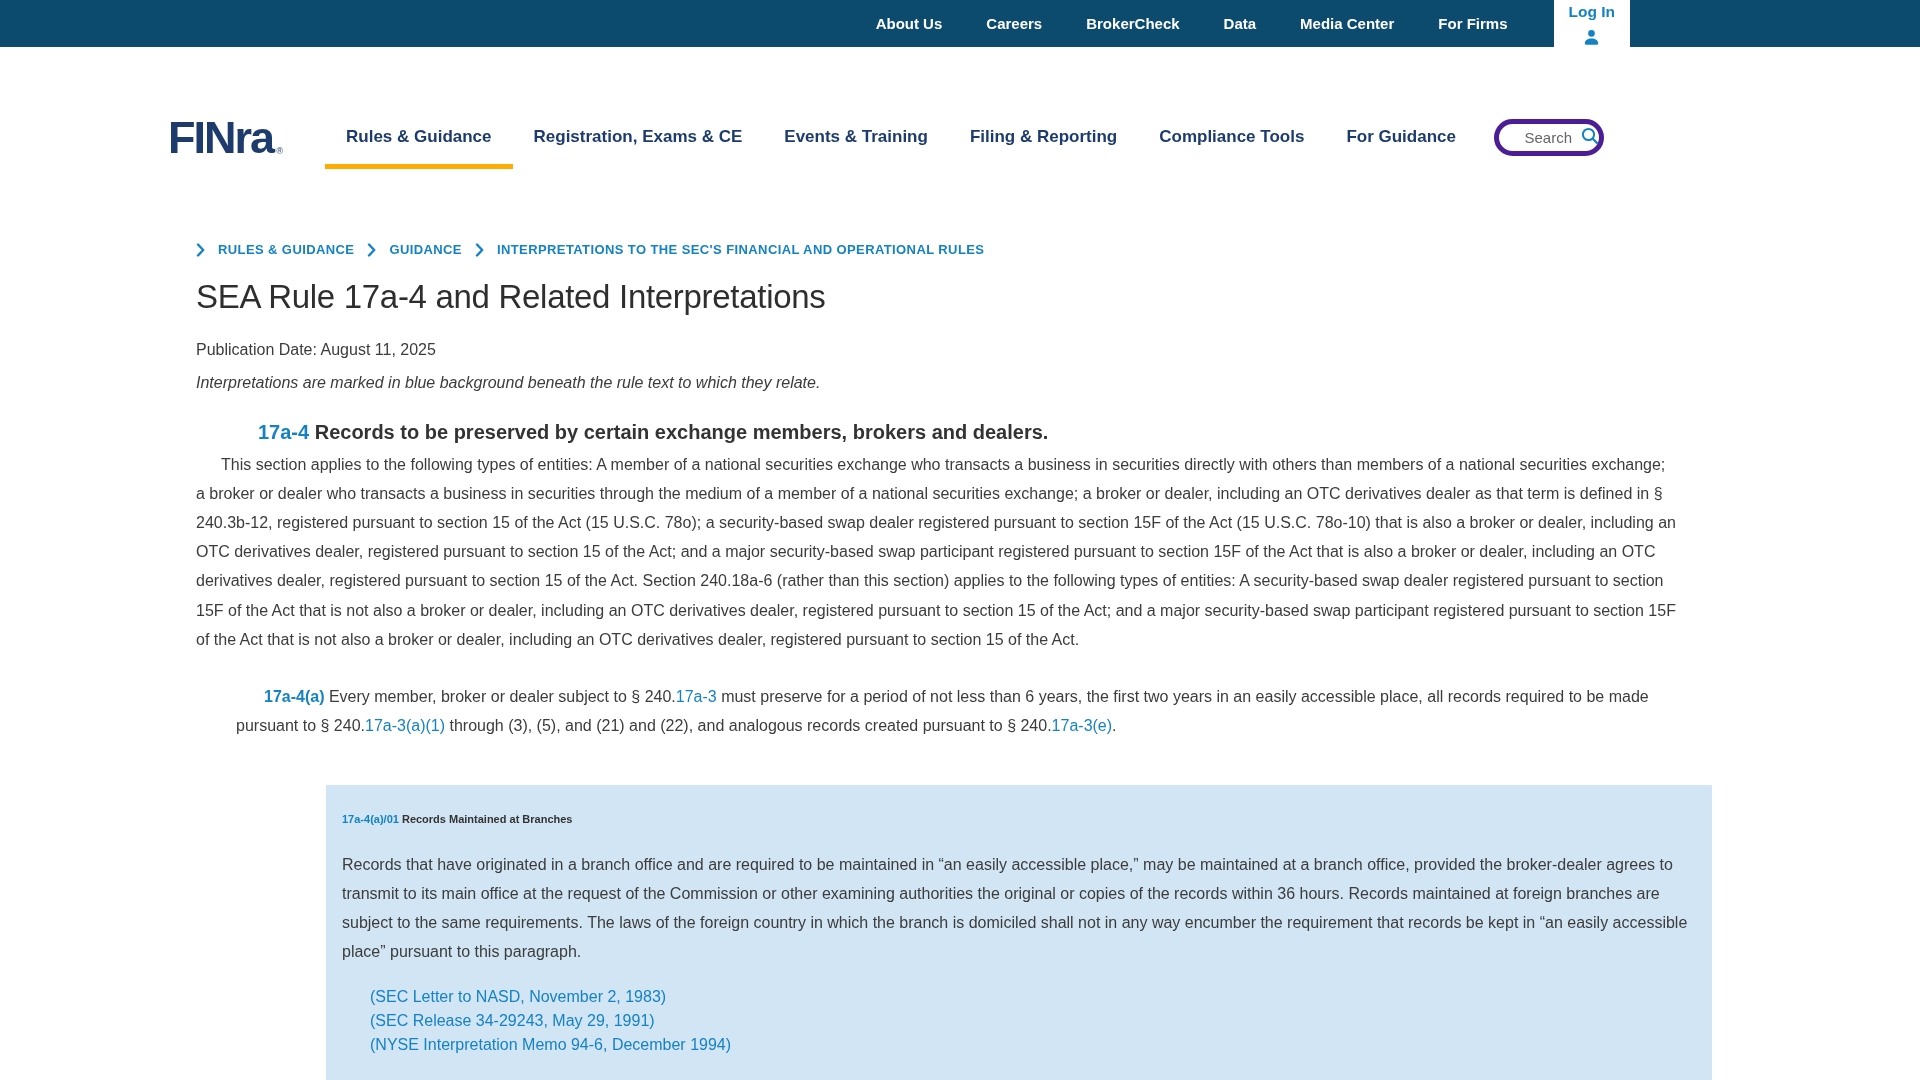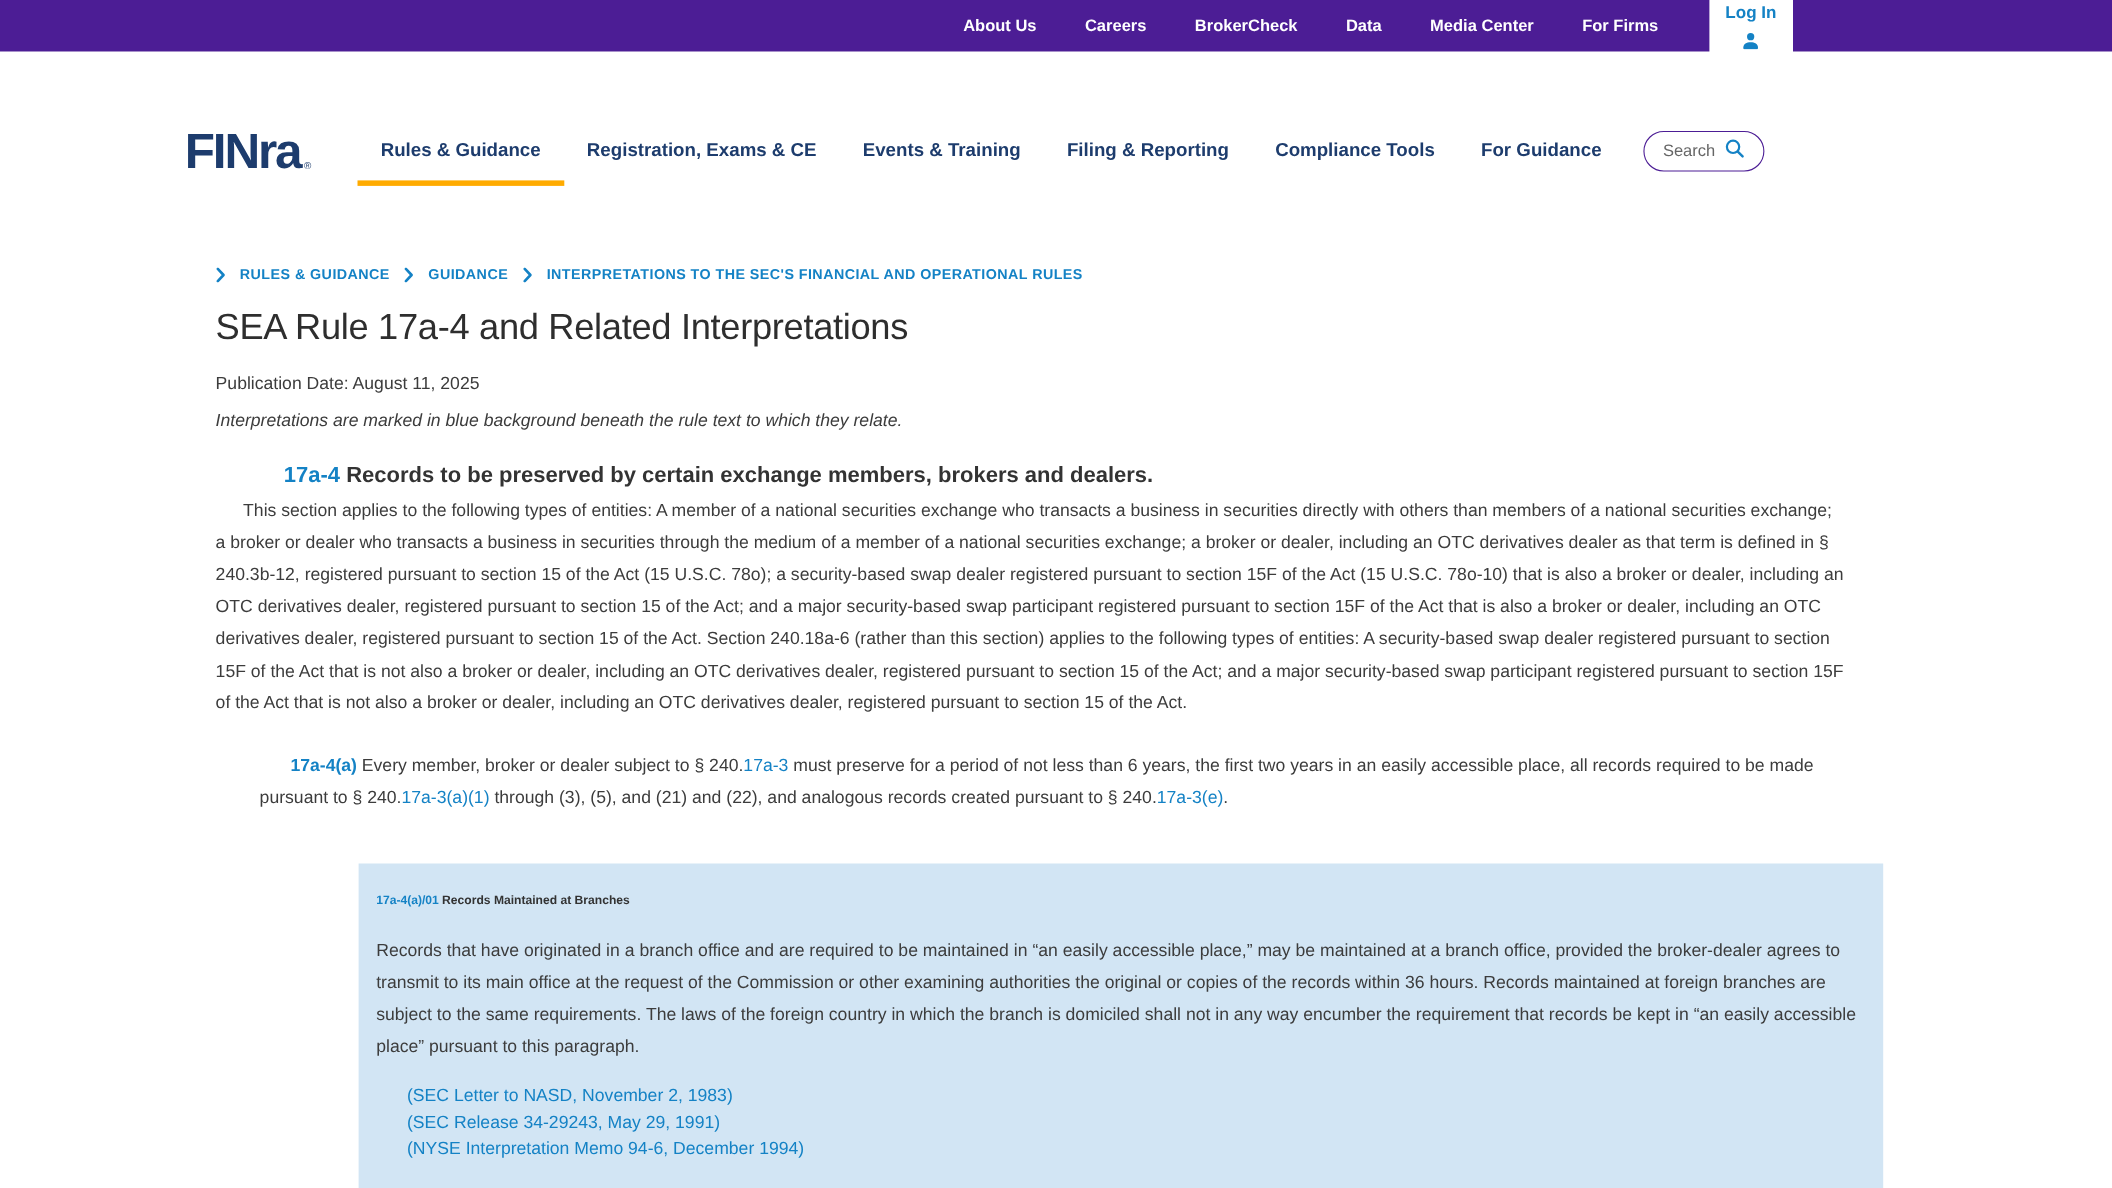--- a/index.html
+++ b/index.html
@@ -1,40 +1,40 @@
 <!DOCTYPE html>
 <html><head>
 <meta charset="utf-8">
 <style>
   * { margin:0; padding:0; box-sizing:border-box; }
   html,body { width:1920px; height:1080px; overflow:hidden; background:#fff;
     font-family:"Liberation Sans","DejaVu Sans",sans-serif; }
 
   
-  .topbar { height:47px; background:#4c1d95; display:flex; align-items:center;
+  .topbar { height:47px; background:#0c4a6e; display:flex; align-items:center;
     justify-content:flex-end; padding-right:290px; gap:44px; }
   .topbar-item { color:#fff; font-size:15px; font-weight:600; cursor:pointer; white-space:nowrap; }
   .login-btn { background:#fff; color:#1482c5; font-size:15.5px; font-weight:700;
     border:none; border-radius:3px; padding:9px 15px; display:flex; align-items:center;
     gap:8px; cursor:pointer; margin-left:2px;flex-direction:column; }
   .login-btn svg { display:block; }
 
   
   .header { height:150px; display:flex; align-items:center; padding:30px 16px 0 168px; background:#fff; }
   .logo { color:#1d3c6d; font-weight:700; font-size:45px; letter-spacing:-2px; position:relative;
     line-height:1; cursor:pointer; }
   .logo .reg { position:absolute; right:-10px; bottom:4px; font-size:9px; letter-spacing:0; font-weight:400; }
   .main-nav { display:flex; margin-left:52px; }
   .nav-item { position:relative; color:#1d3c6d; font-size:17px; font-weight:600;
     padding:0 21px; white-space:nowrap; cursor:pointer; }
   .nav-item.active::after { content:""; position:absolute; left:0; right:0; bottom:-22px;
     height:5px; background:#ffab00; }
   .search-pill { margin-left:auto; margin-right:300px; width:110px; height:37px;
-    border:1px solid #4c1d95; border-radius:19px; display:flex; align-items:center;
-    justify-content:center; gap:9px; cursor:pointer; background:#fff; }
+    border:5px solid #4c1d95; border-radius:19px; display:flex; align-items:center;
+    justify-content:flex-end; gap:9px; cursor:pointer; background:#fff; }
   .search-pill span { color:#666; font-size:15px; }
 
   
   .content { margin-left:196px; width:1516px; }
   .breadcrumb { margin-top:45px; display:flex; align-items:center; gap:13px; }
   .crumb { color:#1482c5; font-size:13px; font-weight:700; letter-spacing:.4px; cursor:pointer; white-space:nowrap; }
   .crumb-chevron { display:flex; }
 
   .page-title { margin-top:21px; font-size:33px; font-weight:400; color:#2e2e2e; letter-spacing:-.3px; }
   .pub-date { margin-top:25px; font-size:16px; color:#3c3c3c; }

